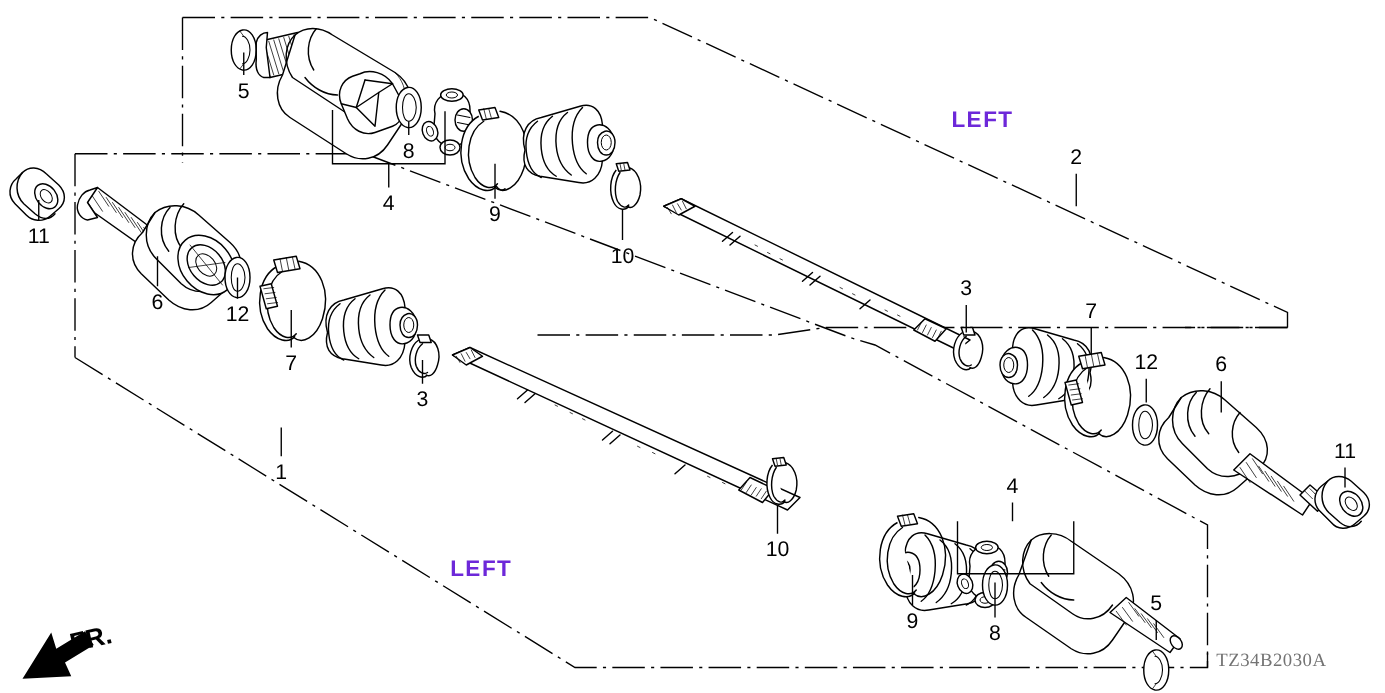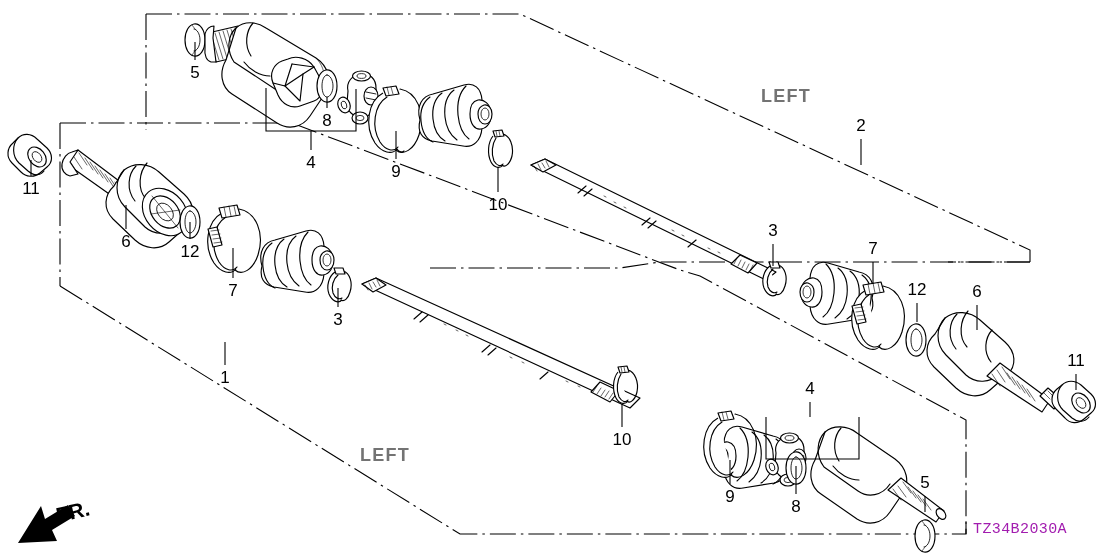--- a/index.html
+++ b/index.html
@@ -19,26 +19,26 @@
   .leader{fill:none;stroke:#000;stroke-width:1.1;stroke-linecap:butt;}
   .brk{fill:none;stroke:#000;stroke-width:1.1;stroke-linecap:butt;}
   .solidblk{fill:#000;stroke:none;}
   .callout{
     position:absolute;font-family:"Liberation Sans", sans-serif;
     font-size:17px;color:#000;white-space:nowrap;
     transform:translate(-50%,-50%);letter-spacing:0px;
   }
   .side-label{
     position:absolute;font-family:"Liberation Sans", sans-serif;
-    font-size:18px;font-weight:bold;color:#737373;white-space:nowrap;
+    font-size:18px;font-weight:bold;color:#6d28d9;white-space:nowrap;
     transform:translate(-50%,-50%);letter-spacing:1.2px;
   }
   .partnum{
-    position:absolute;font-family:Liberation Mono, monospace;
-    font-size:15px;color:#a21caf;white-space:nowrap;letter-spacing:0.4px;
+    position:absolute;font-family:Liberation Serif, serif;
+    font-size:15px;color:#737373;white-space:nowrap;letter-spacing:0.4px;
   }
   .frlabel{
     position:absolute;font-family:"Liberation Sans", sans-serif;
     font-size:21px;font-weight:bold;color:#000;white-space:nowrap;
     transform:rotate(-13deg);
   }
 </style>
 </head>
 <body>
 

